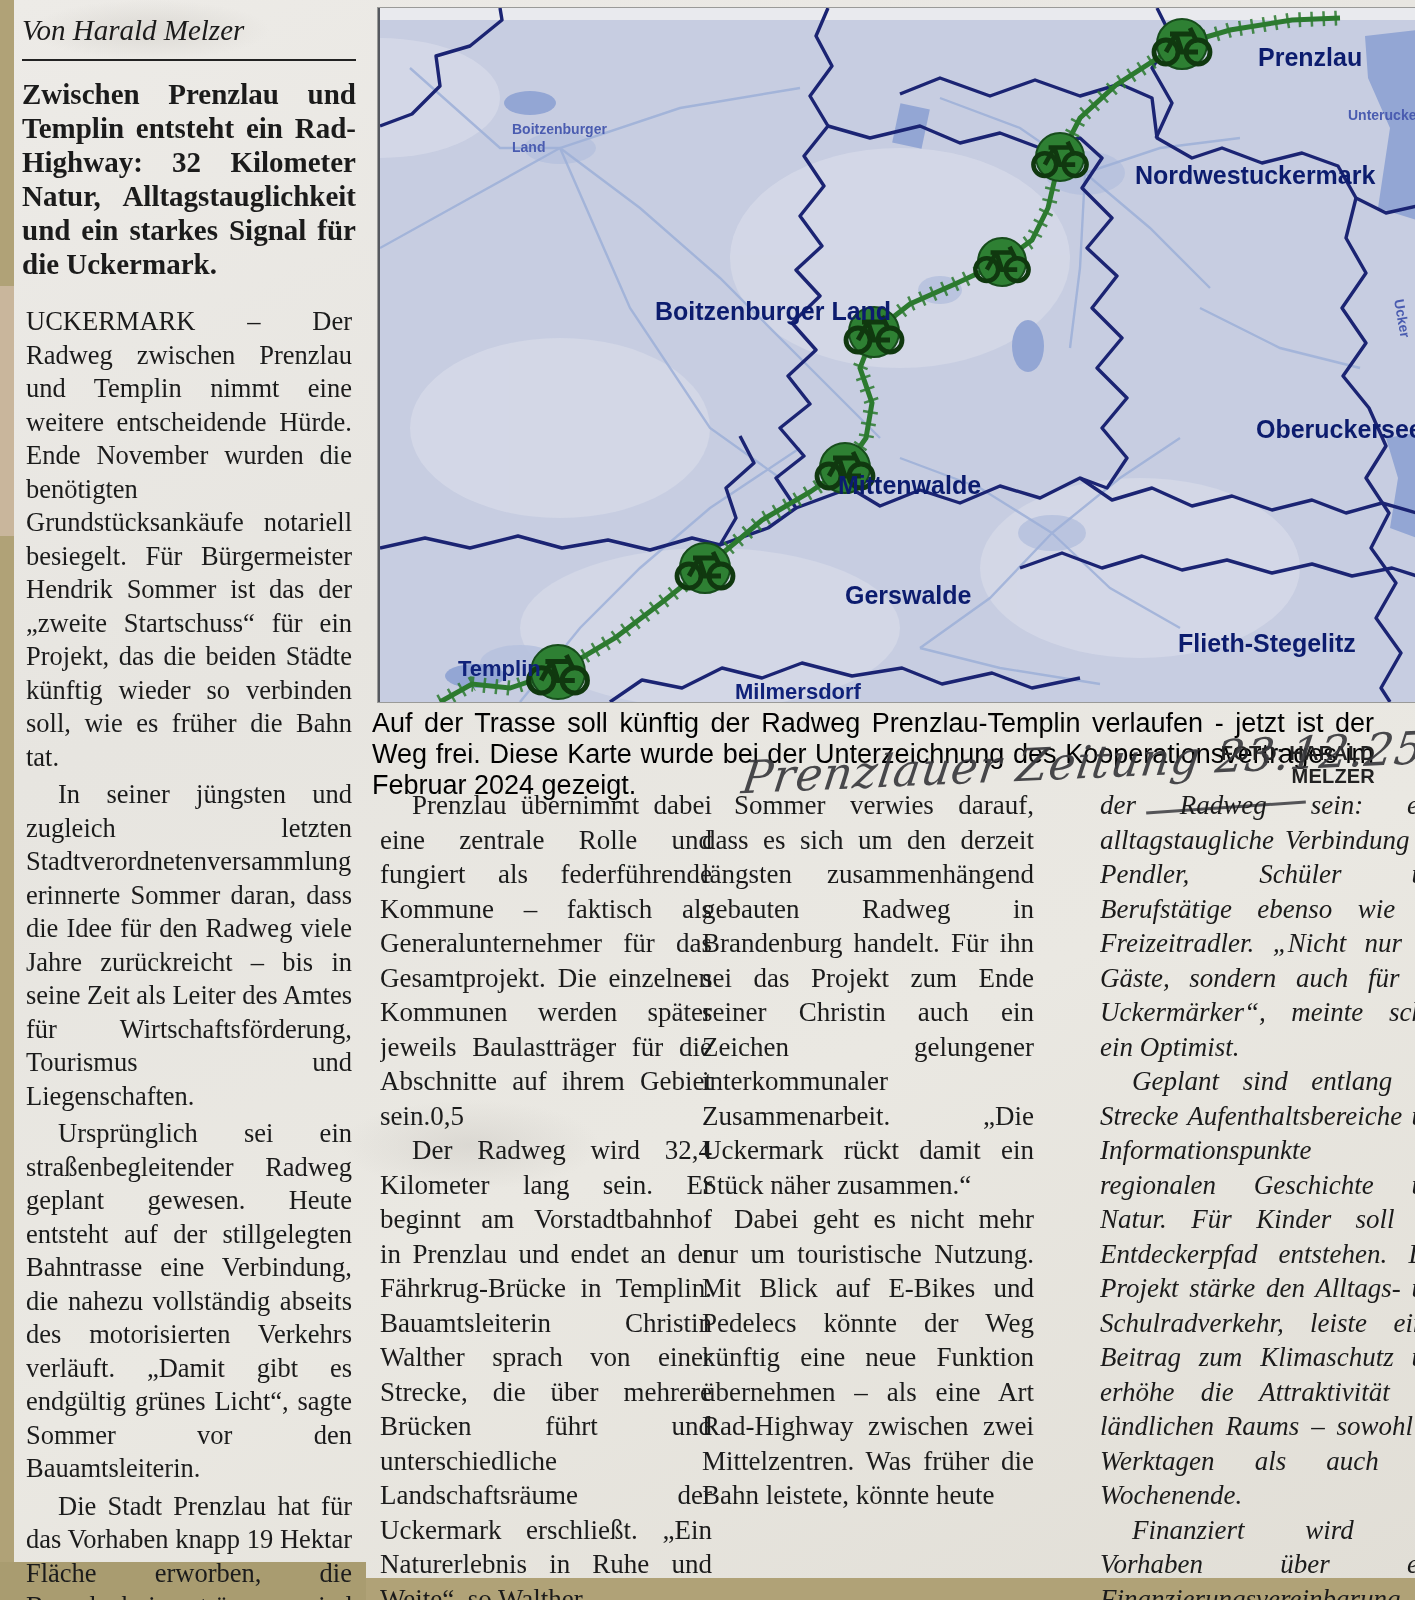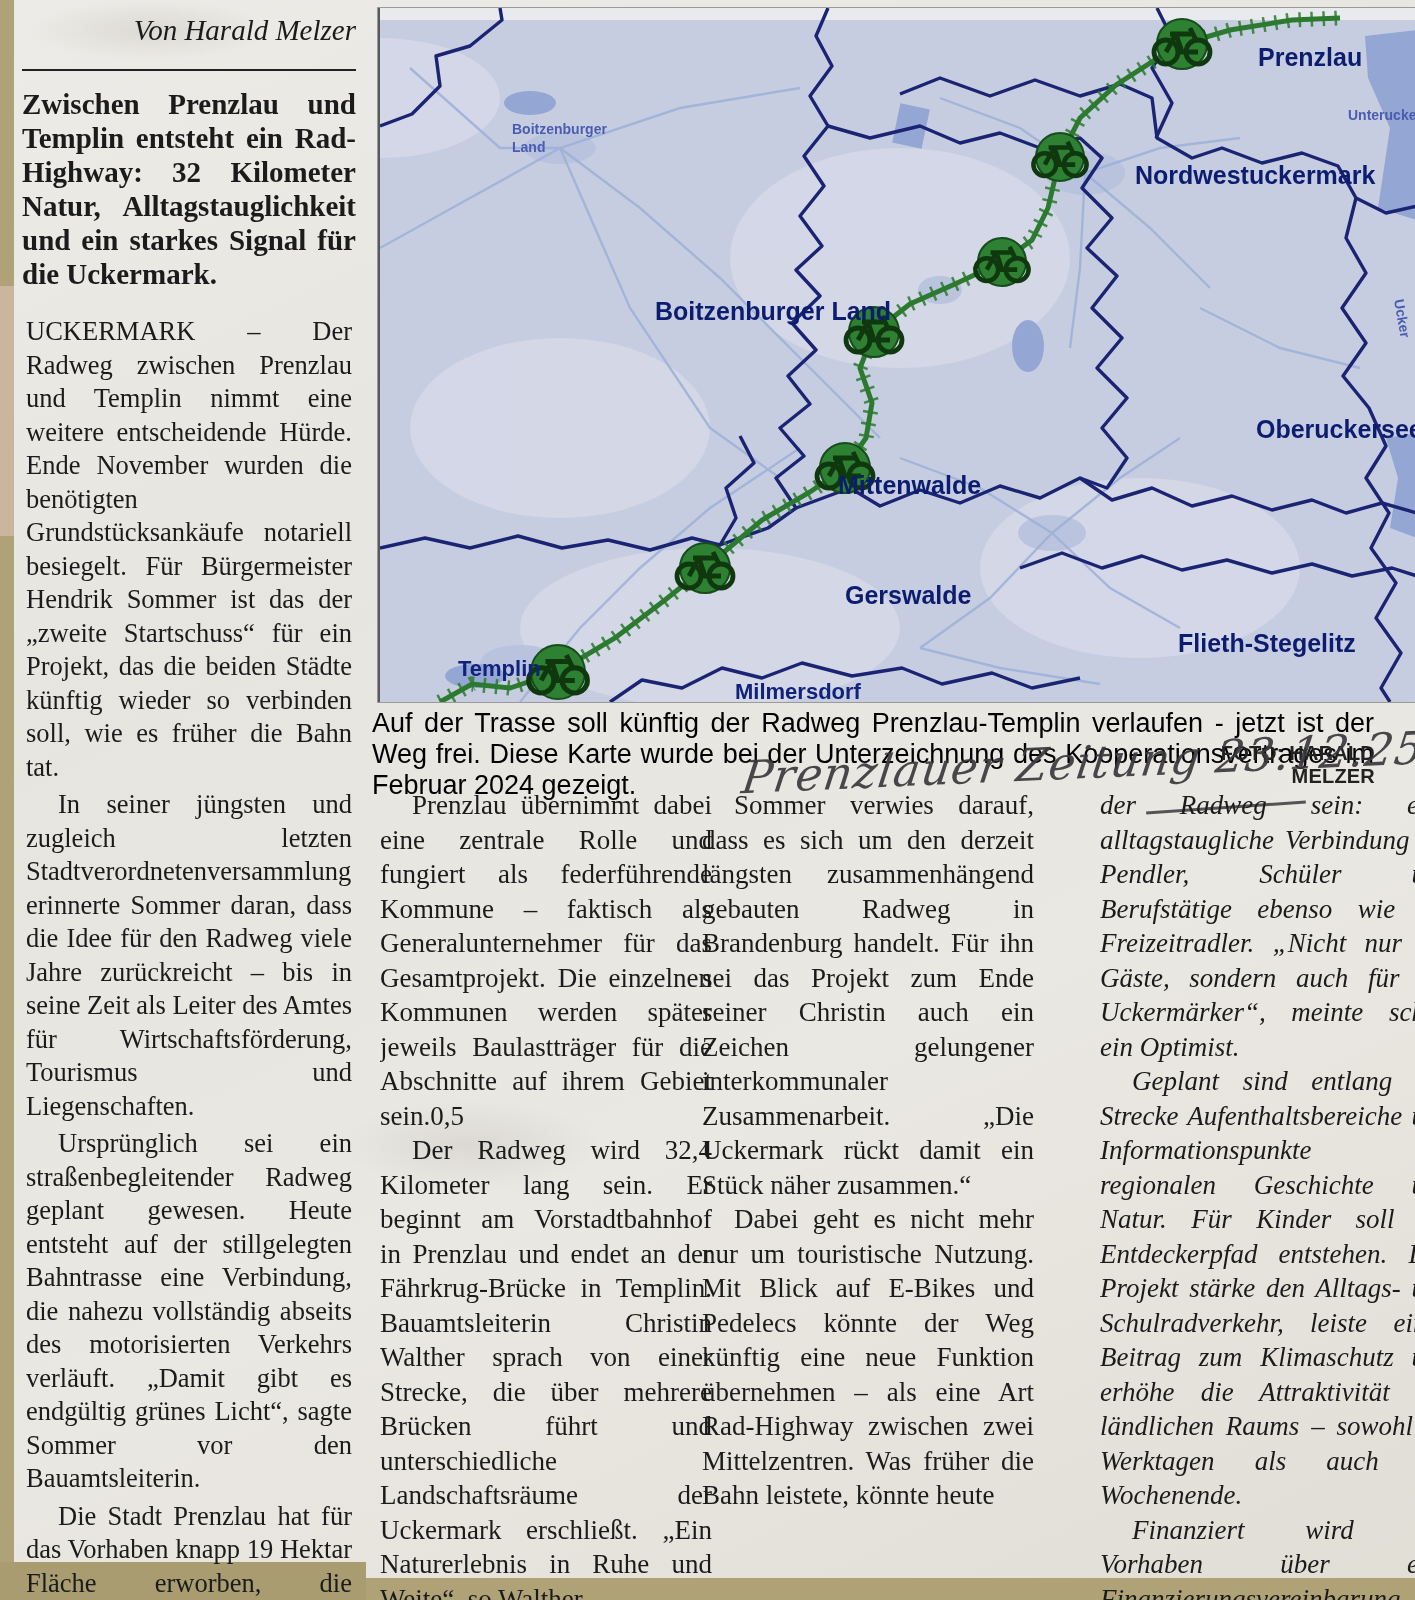--- a/index.html
+++ b/index.html
@@ -6,21 +6,21 @@
   .page{position:relative;width:1415px;height:1600px;background:#b0a277;
         font-family:"Liberation Serif",serif;overflow:hidden;color:#1b1b1b;}
   .paper{position:absolute;left:14px;top:0;right:0;bottom:22px;
          background:linear-gradient(155deg,#edebe7 0%,#e7e5e0 35%,#eae8e2 65%,#e1ded6 100%);}
   .edge-strip{position:absolute;left:0;top:286px;width:14px;height:250px;background:#c9b69c;}
   .tan-under-left{position:absolute;left:0;top:1562px;width:366px;height:40px;background:#a99c70;}
   .smudge{position:absolute;background:radial-gradient(closest-side,#cfccc6,rgba(207,204,198,0));opacity:.55;}
 
   
   .leftcol{position:absolute;left:22px;top:10px;width:334px;}
-  .byline{font-style:italic;font-size:29px;text-align:right;padding:4px 0 22px 0;}
+  .byline{font-style:italic;font-size:29px;text-align:left;padding:4px 0 12px 0;}
   .rule{border:none;border-top:2.5px solid #222;margin:0 0 16px 0;}
   .lede{font-weight:bold;font-size:29px;line-height:34px;text-align:justify;margin:4px 0 24px 0;}
   .body-p{font-size:26.5px;line-height:33.5px;text-align:justify;margin:4px;hyphens:auto;}
   .indent{text-indent:32px;}
 
   
   .map-fig{position:absolute;left:378px;top:8px;width:1037px;height:694px;margin:0;
            background:#c7cde1;border-left:2px solid #55585f;box-shadow:0 0 0 1px #9a9a98;}
   .map-fig svg{display:block;}
   .lbl-lg{font-family:"Liberation Sans",sans-serif;font-weight:bold;font-size:25px;fill:#0c1c6e;}

